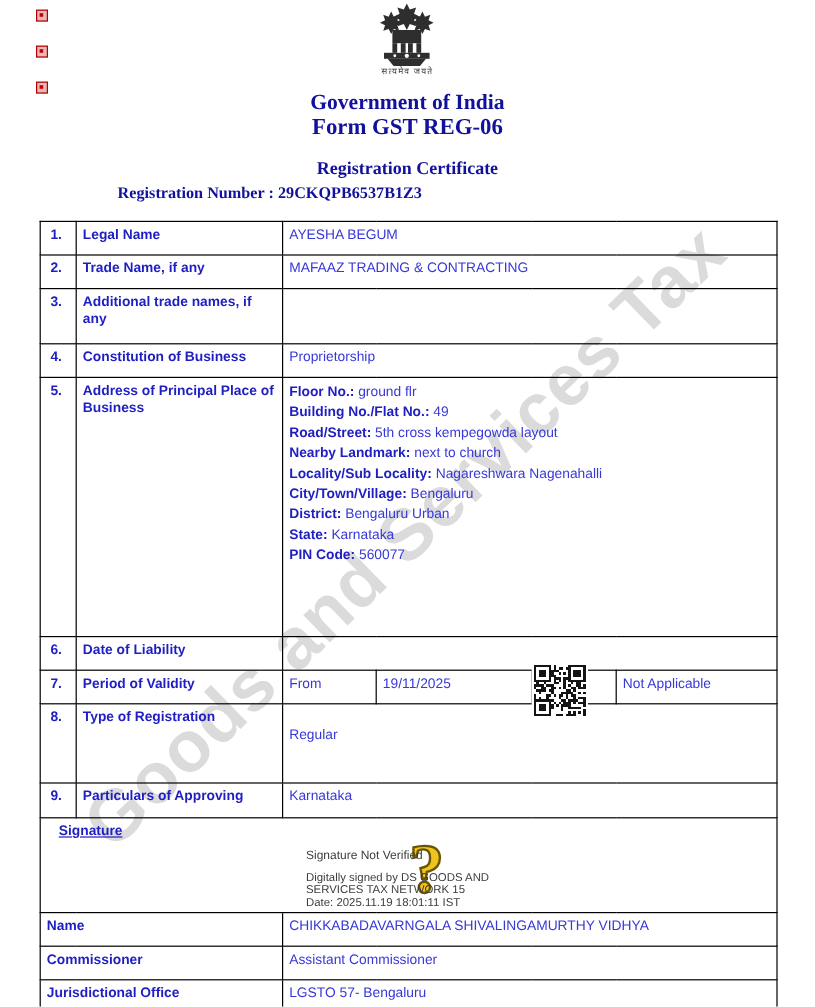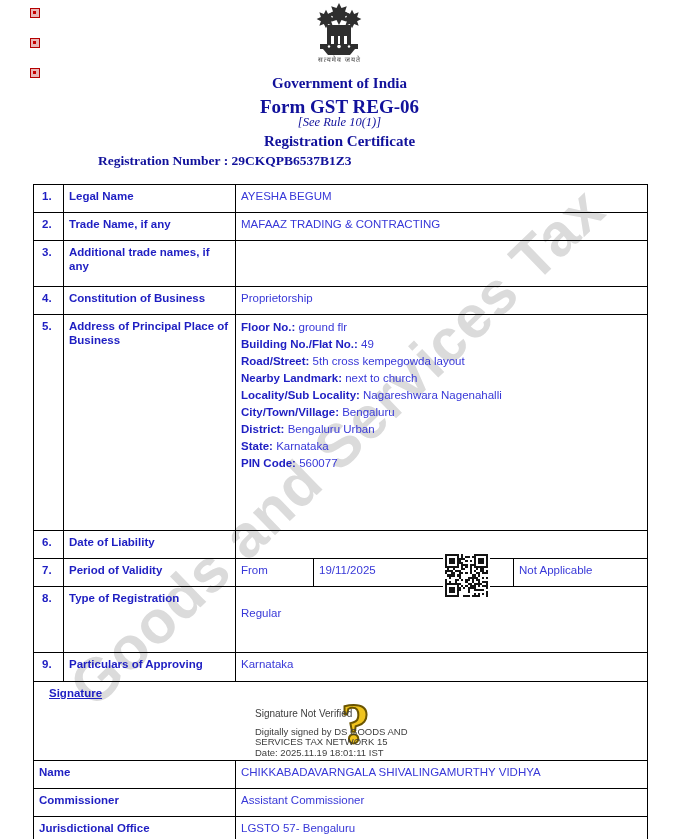--- a/index.html
+++ b/index.html
@@ -13,21 +13,21 @@
   
   .bimg{position:absolute;left:30px;width:10px;height:10px;
         background:#e8b7b7;border:1px solid #b40000;box-sizing:border-box;}
   .bimg::after{content:"";position:absolute;left:2px;top:2px;width:3px;height:3px;background:#c40000;}
   
   .emblem{position:absolute;left:307px;top:2px;}
   .motto{position:absolute;left:0;top:55px;width:679px;text-align:center;
          font-size:7px;color:#3a3a3a;letter-spacing:1px;}
   .hline{position:absolute;left:0;width:679px;text-align:center;
          font-family:"Liberation Serif",serif;font-weight:bold;color:#11119b;}
-  .h-gov{top:75px;font-size:15px;}
+  .h-gov{top:75px;font-size:18px;}
   .h-form{top:96px;font-size:19px;}
   .h-rule{top:115px;font-size:12.5px;font-weight:normal;font-style:italic;}
   .h-title{top:133px;font-size:15px;}
   .h-reg{position:absolute;left:67px;top:153px;font-family:"Liberation Serif",serif;
          font-weight:bold;font-size:13.5px;color:#11119b;margin-left:31px;}
   
   table.cert{position:absolute;left:33px;top:184px;width:614px;
      border-collapse:collapse;table-layout:fixed;z-index:1;}
   table.cert td{border:1px solid #000;vertical-align:top;font-size:11.5px;
      line-height:14px;overflow:hidden;}
@@ -84,21 +84,20 @@
       <path d="M16,47 L48,47 L43,53 L21,53 Z"></path>
     </g>
     <circle cx="32" cy="44.5" r="1.8" fill="#fff"></circle>
     <circle cx="22" cy="44.5" r="1.2" fill="#fff"></circle>
     <circle cx="42" cy="44.5" r="1.2" fill="#fff"></circle>
   </svg>
   <div class="motto">सत्यमेव जयते</div>
 
   <div class="hline h-gov">Government of India</div>
   <div class="hline h-form">Form GST REG-06</div>
-  <div class="hline h-rule">[See Rule 10(1)]</div>
   <div class="hline h-title">Registration Certificate</div>
   <div class="h-reg">
     <span>Registration Number :</span>
     <span>29CKQPB6537B1Z3</span>
   </div>
 
   <table class="cert">
     <colgroup>
       <col style="width:30px">
         <col style="width:172px">

